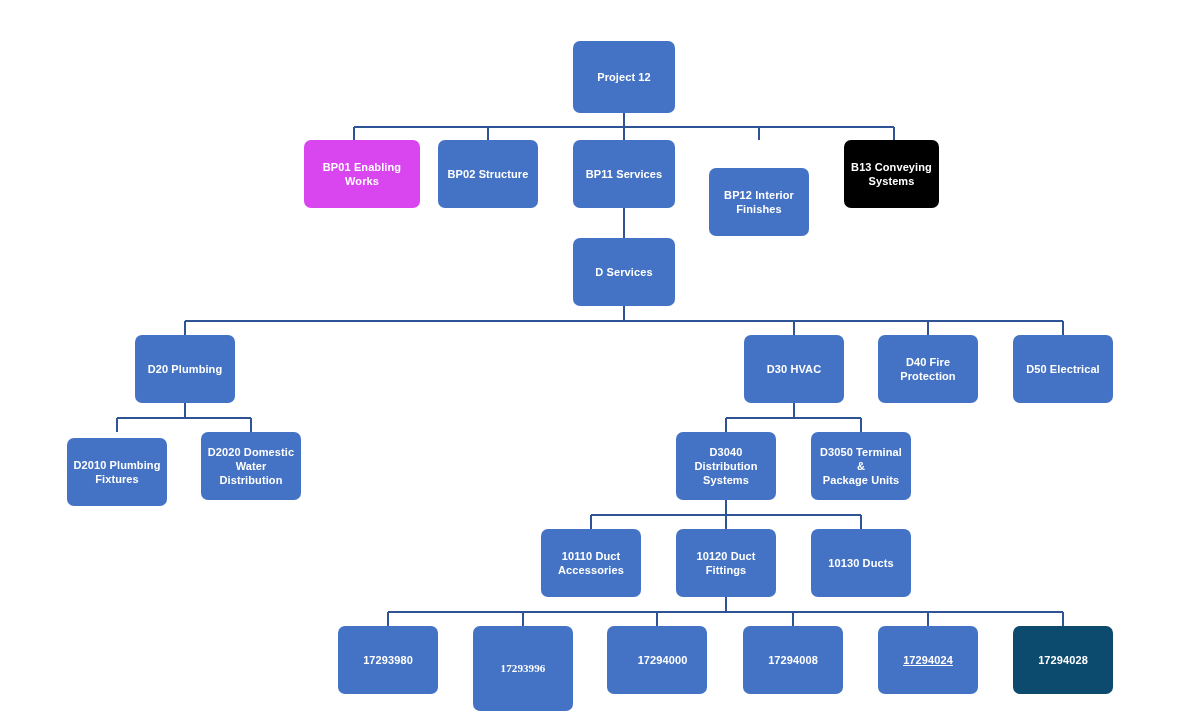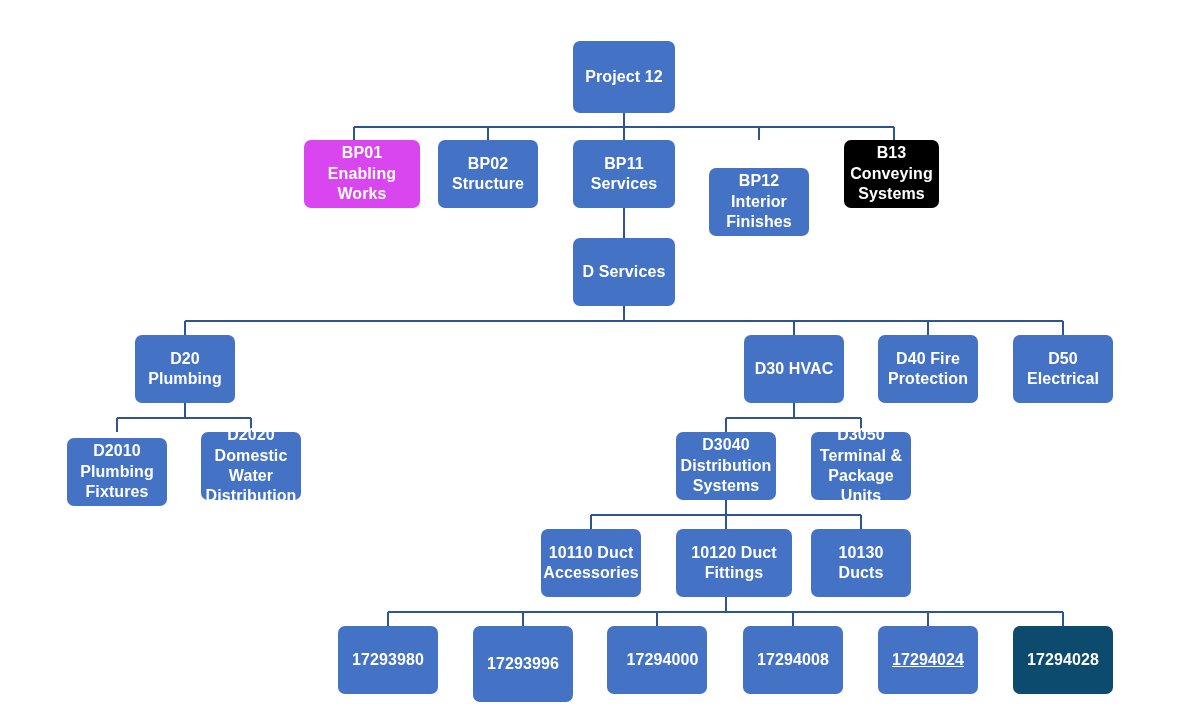--- a/index.html
+++ b/index.html
@@ -26,21 +26,21 @@
   .node {
     position: absolute;
     box-sizing: border-box;
     background: #4472C4;
     border-radius: 7px;
     color: #ffffff;
     display: flex;
     align-items: center;
     justify-content: center;
     text-align: center;
-    font-size: 16px;
+    font-size: 11px;
     font-weight: 700;
     line-height: 1.28;
     letter-spacing: 0.1px;
     padding: 2px 5px;
     white-space: pre-line;
   }
 </style>
 </head>
 <body>
 
@@ -104,23 +104,23 @@
 Fixtures</div>
       <div class="node" style="left: 201px; top: 432px; width: 100px; height: 68px; background: rgb(68, 114, 196); color: rgb(255, 255, 255);">D2020 Domestic
 Water Distribution</div>
       <div class="node" style="left: 676px; top: 432px; width: 100px; height: 68px; background: rgb(68, 114, 196); color: rgb(255, 255, 255);">D3040
 Distribution
 Systems</div>
       <div class="node" style="left: 811px; top: 432px; width: 100px; height: 68px; background: rgb(68, 114, 196); color: rgb(255, 255, 255);">D3050 Terminal &amp;
 Package Units</div>
       <div class="node" style="left: 541px; top: 529px; width: 100px; height: 68px; background: rgb(68, 114, 196); color: rgb(255, 255, 255);">10110 Duct
 Accessories</div>
-      <div class="node" style="left: 676px; top: 529px; width: 116px; height: 68px; background: rgb(68, 114, 196); color: rgb(255, 255, 255);">10120 Duct
+      <div class="node" style="left: 676px; top: 529px; width: 100px; height: 68px; background: rgb(68, 114, 196); color: rgb(255, 255, 255);">10120 Duct
 Fittings</div>
       <div class="node" style="left: 811px; top: 529px; width: 100px; height: 68px; background: rgb(68, 114, 196); color: rgb(255, 255, 255);">10130 Ducts</div>
       <div class="node" style="left: 338px; top: 626px; width: 100px; height: 68px; background: rgb(68, 114, 196); color: rgb(255, 255, 255);">17293980</div>
-      <div class="node" style="left: 473px; top: 626px; width: 100px; height: 76px; background: rgb(68, 114, 196); color: rgb(255, 255, 255);">17293996</div>
+      <div class="node" style="left: 473px; top: 626px; width: 100px; height: 85px; background: rgb(68, 114, 196); color: rgb(255, 255, 255); font-family: Liberation Serif, serif;">17293996</div>
       <div class="node" style="left: 607px; top: 626px; width: 100px; height: 68px; background: rgb(68, 114, 196); color: rgb(255, 255, 255); padding-left: 16px;">17294000</div>
       <div class="node" style="left: 743px; top: 626px; width: 100px; height: 68px; background: rgb(68, 114, 196); color: rgb(255, 255, 255);">17294008</div>
       <div class="node" style="left: 878px; top: 626px; width: 100px; height: 68px; background: rgb(68, 114, 196); color: rgb(255, 255, 255); text-decoration: underline;">17294024</div>
       <div class="node" style="left: 1013px; top: 626px; width: 100px; height: 68px; background: #0c4a6e; color: rgb(255, 255, 255);">17294028</div>
     </div>
 </div>
 
 </body></html>

